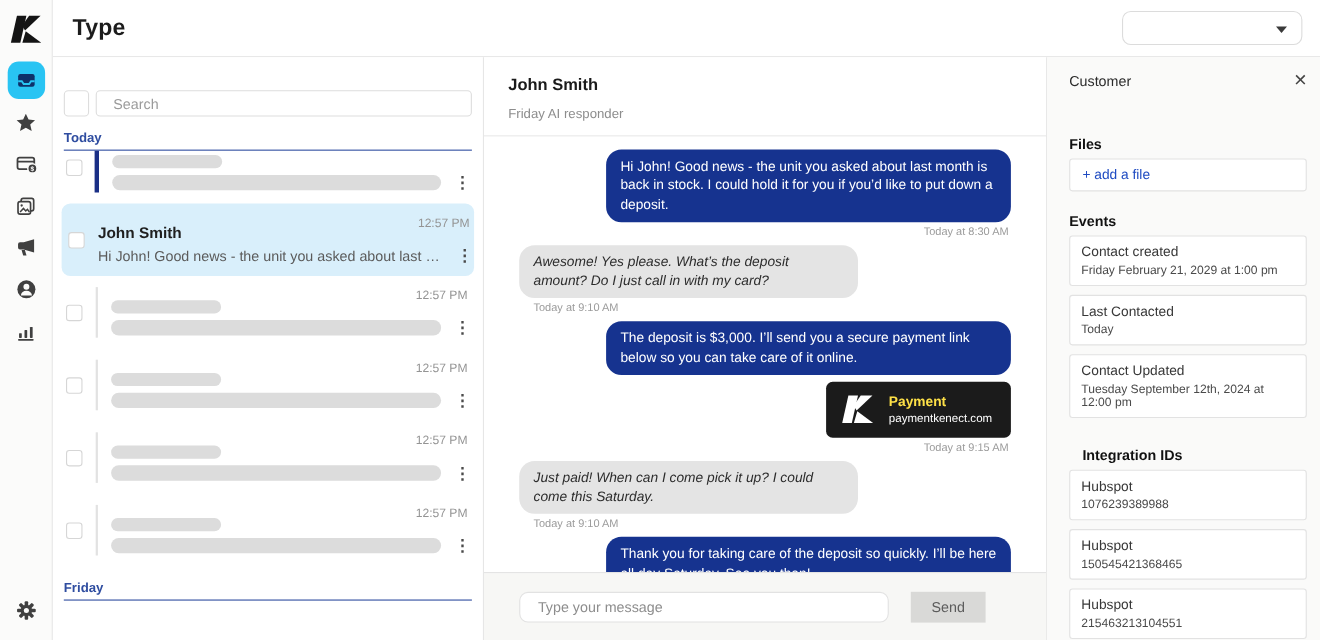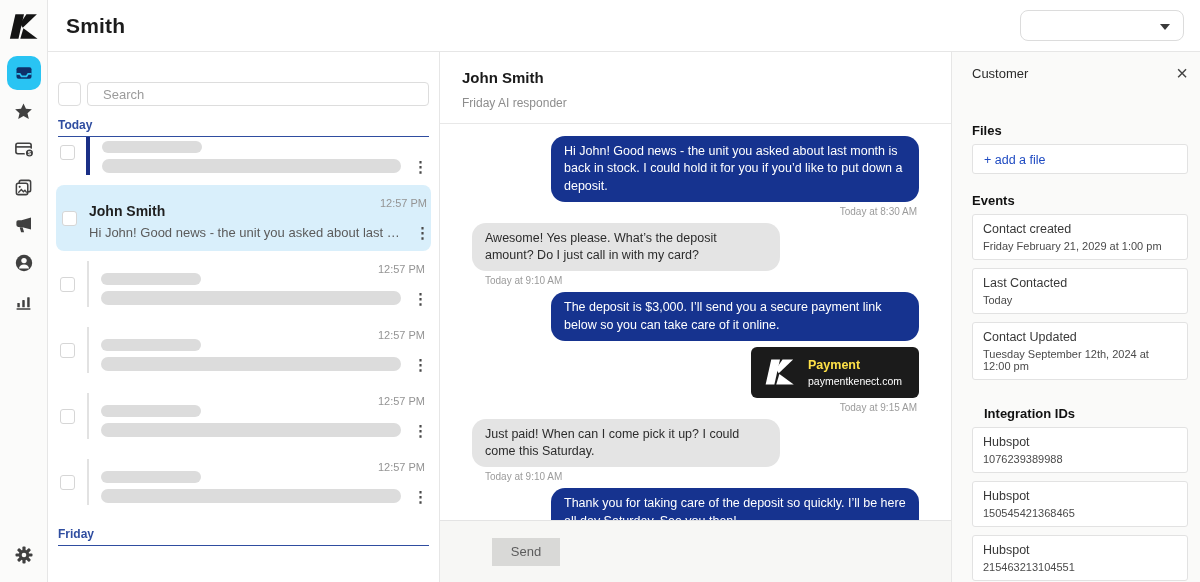--- a/index.html
+++ b/index.html
@@ -65,21 +65,21 @@
     background:#fff; border-right:1px solid #e6e6e6; }
   .chat-head { padding:17px 22px 13px; border-bottom:1px solid #e8e8e8; }
   .chat-name { font-size:15px; font-weight:bold; color:#1a1a1a; }
   .chat-sub { font-size:12px; color:#8d8d8d; margin-top:10px; }
   .messages { padding:12px 32px 0; height:402px; overflow:hidden; display:flex; flex-direction:column; }
   .msg { display:flex; flex-direction:column; margin-bottom:6px; max-width:100%; }
   .msg.right { align-items:flex-end; }
   .msg.left  { align-items:flex-start; }
   .bubble { font-size:12.5px; line-height:1.38; padding:7px 13px; border-radius:14px; }
   .msg.right .bubble { background:#16338f; color:#fff; max-width:368px; }
-  .msg.left  .bubble { background:#e4e4e4; color:#2c2c2c; max-width:308px; }
+  .msg.left  .bubble { background:#e4e4e4; color:#2c2c2c; max-width:308px;font-style:italic; }
   .msg-time { font-size:10px; color:#9b9b9b; margin-top:4px; }
   .msg.left .msg-time { margin-left:13px; }
   .msg.right .msg-time { margin-right:2px; }
   .pay-card { display:flex; align-items:center; gap:13px; background:#1b1b1b; border-radius:6px;
     padding:11px 17px 11px 14px; cursor:pointer; }
   .pay-title { font-size:12.5px; font-weight:bold; color:#fde047; }
   .pay-url { font-size:10.5px; color:#fff; margin-top:3px; }
   .composer { position:absolute; left:0; right:0; bottom:0; height:62px; background:#f7f7f5;
     border-top:1px solid #e4e4e4; display:flex; align-items:center; padding-left:32px; }
   .composer input { width:336px; height:28px; border:1px solid #e2e2e2; border-radius:8px;
@@ -176,21 +176,21 @@
         <rect x="8.4" y="1.5" width="3.2" height="17" rx="1" transform="rotate(90 10 10)"></rect>
         <rect x="8.4" y="1.5" width="3.2" height="17" rx="1" transform="rotate(135 10 10)"></rect>
       </g>
       <circle cx="10" cy="10" r="5.2" fill="#404040"></circle>
       <circle cx="10" cy="10" r="2.3" fill="#fbfbfa"></circle>
     </svg>
   </div>
 </div>
 
 <div class="hdr">
-  <h1>Smith</h1>
+  <h1>Type</h1>
   <div class="hdr-select">
     <span class="hdr-caret"></span>
   </div>
 </div>
 
 <div class="conv">
   <div class="search-row">
     <div class="select-all"></div>
     <input class="search-input" placeholder="Search" style="">
   </div>
@@ -327,20 +327,21 @@
       <div class="msg left">
     <div class="bubble">Just paid! When can I come pick it up? I could come this Saturday.</div>
     <div class="msg-time">Today at 9:10 AM</div>
   </div>
       <div class="msg right">
     <div class="bubble">Thank you for taking care of the deposit so quickly. I’ll be here all day Saturday. See you then!</div>
 
   </div>
     </div>
   <div class="composer">
+    <input placeholder="Type your message" style="">
     <button class="send-btn">Send</button>
   </div>
 </div>
 
 <div class="cust">
   <div class="cust-head">
     <span class="cust-title">Customer</span>
     <span class="cust-close">×</span>
   </div>
 

